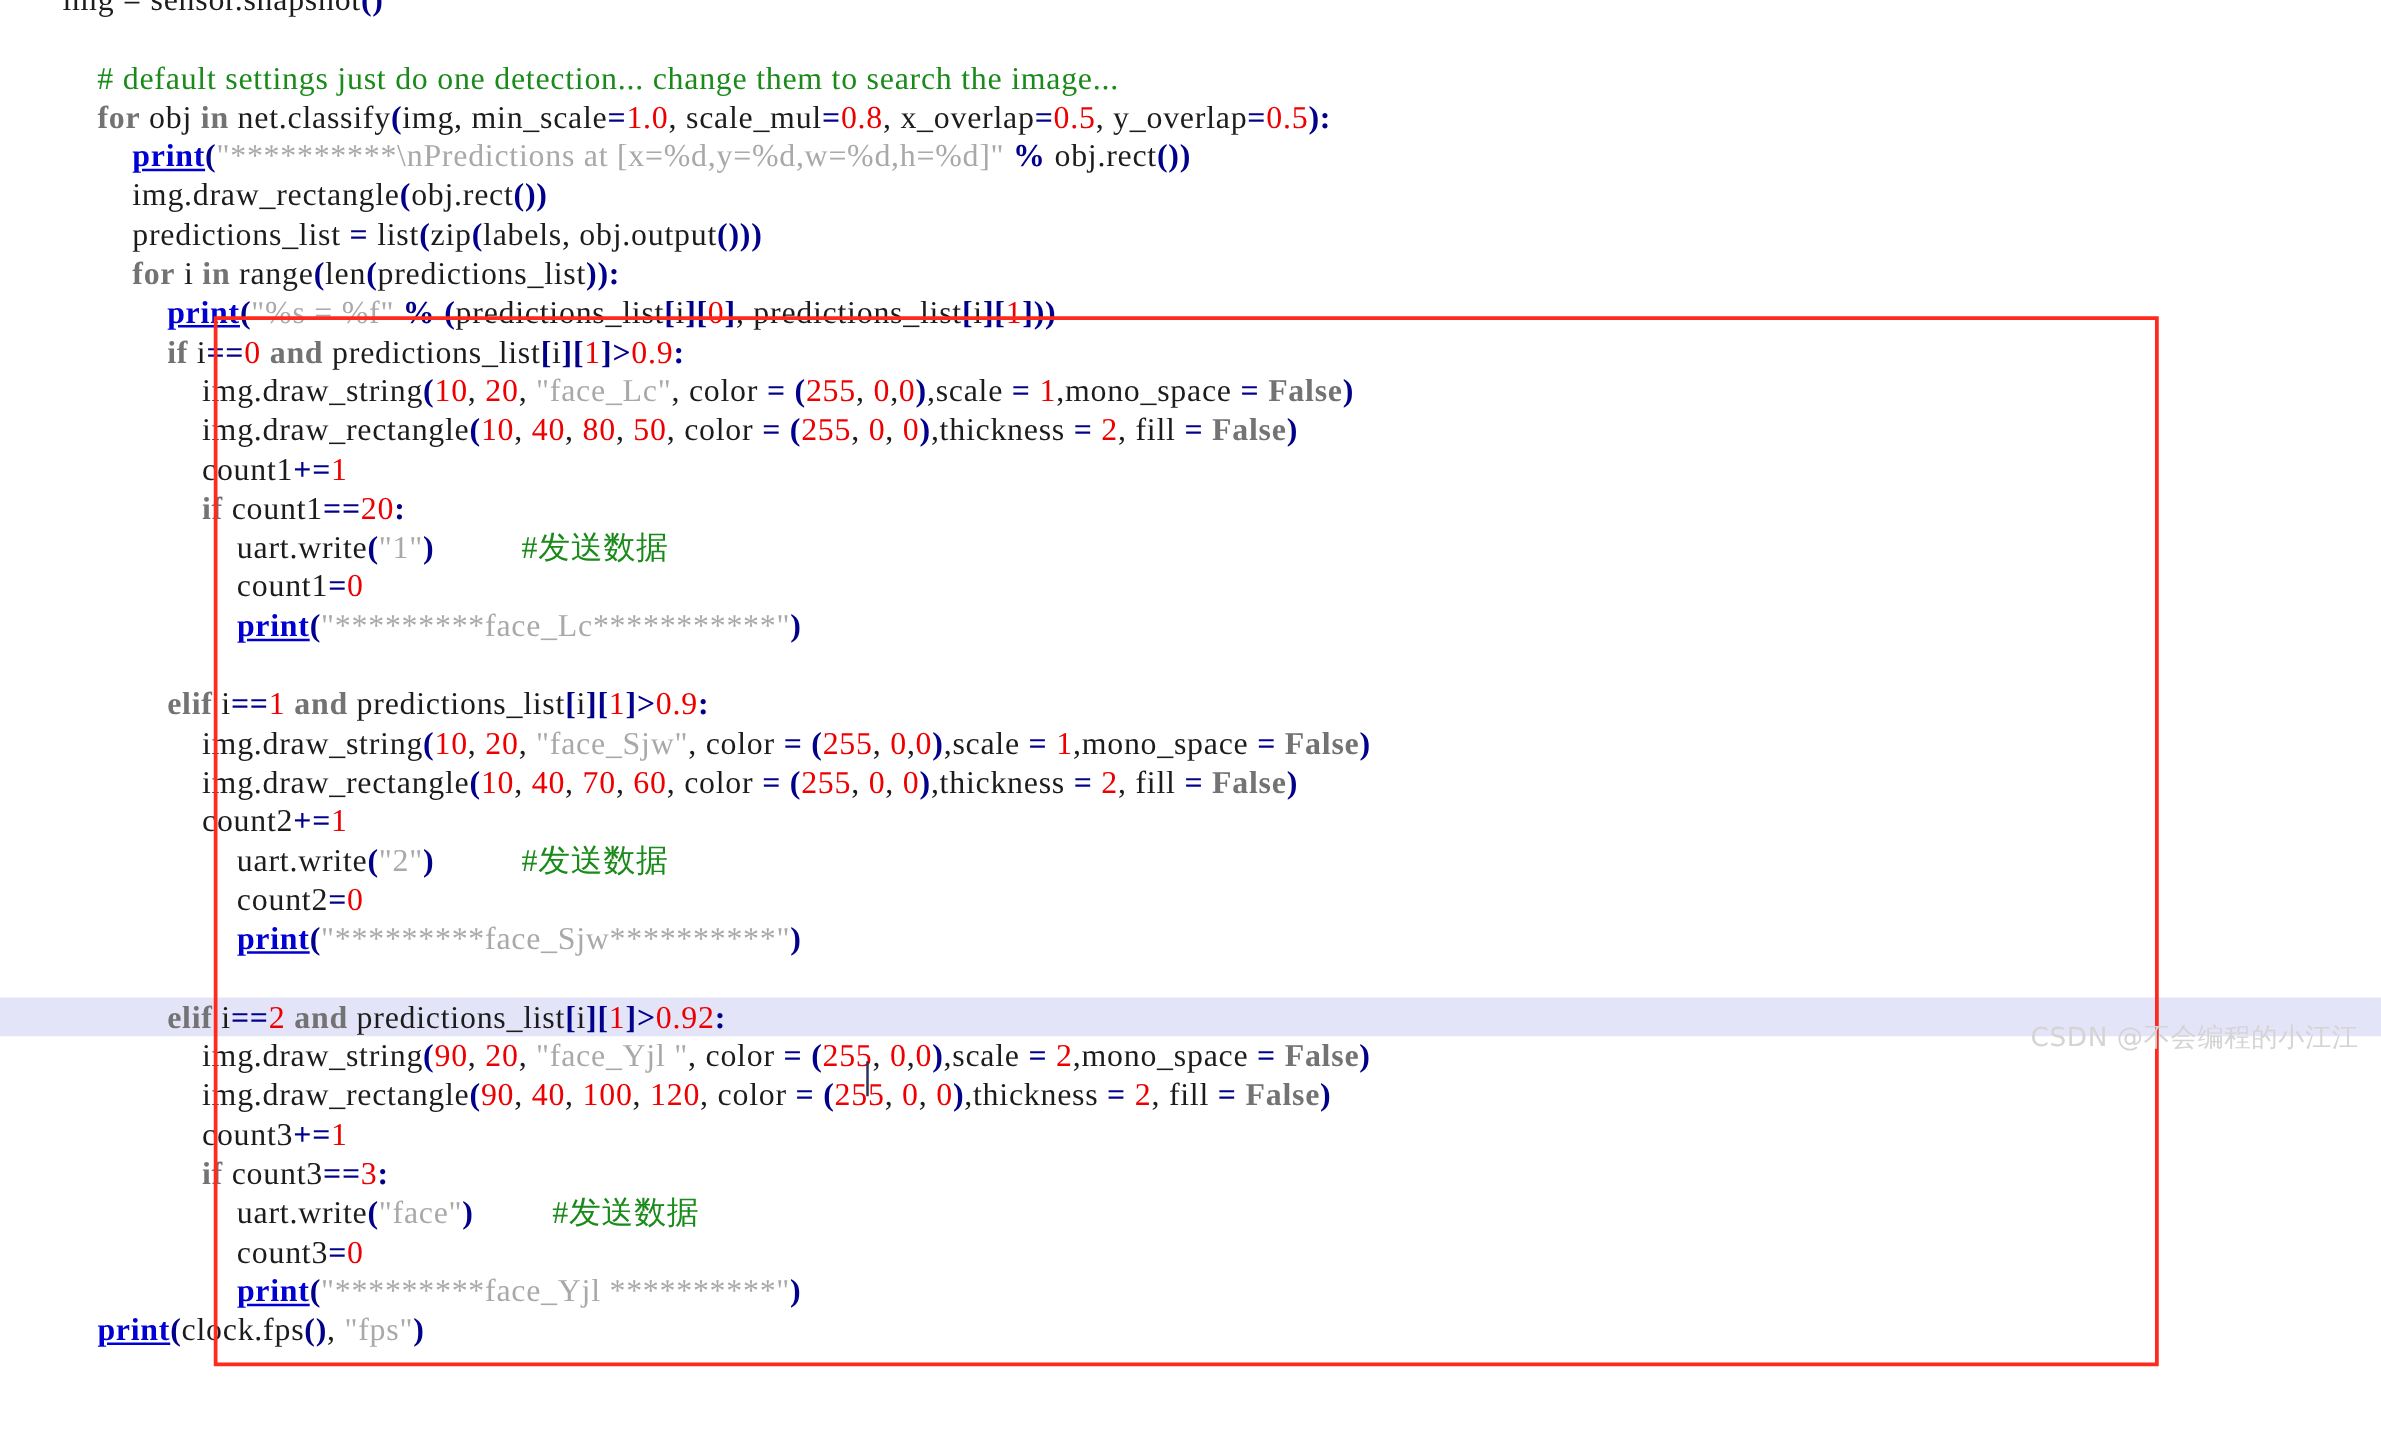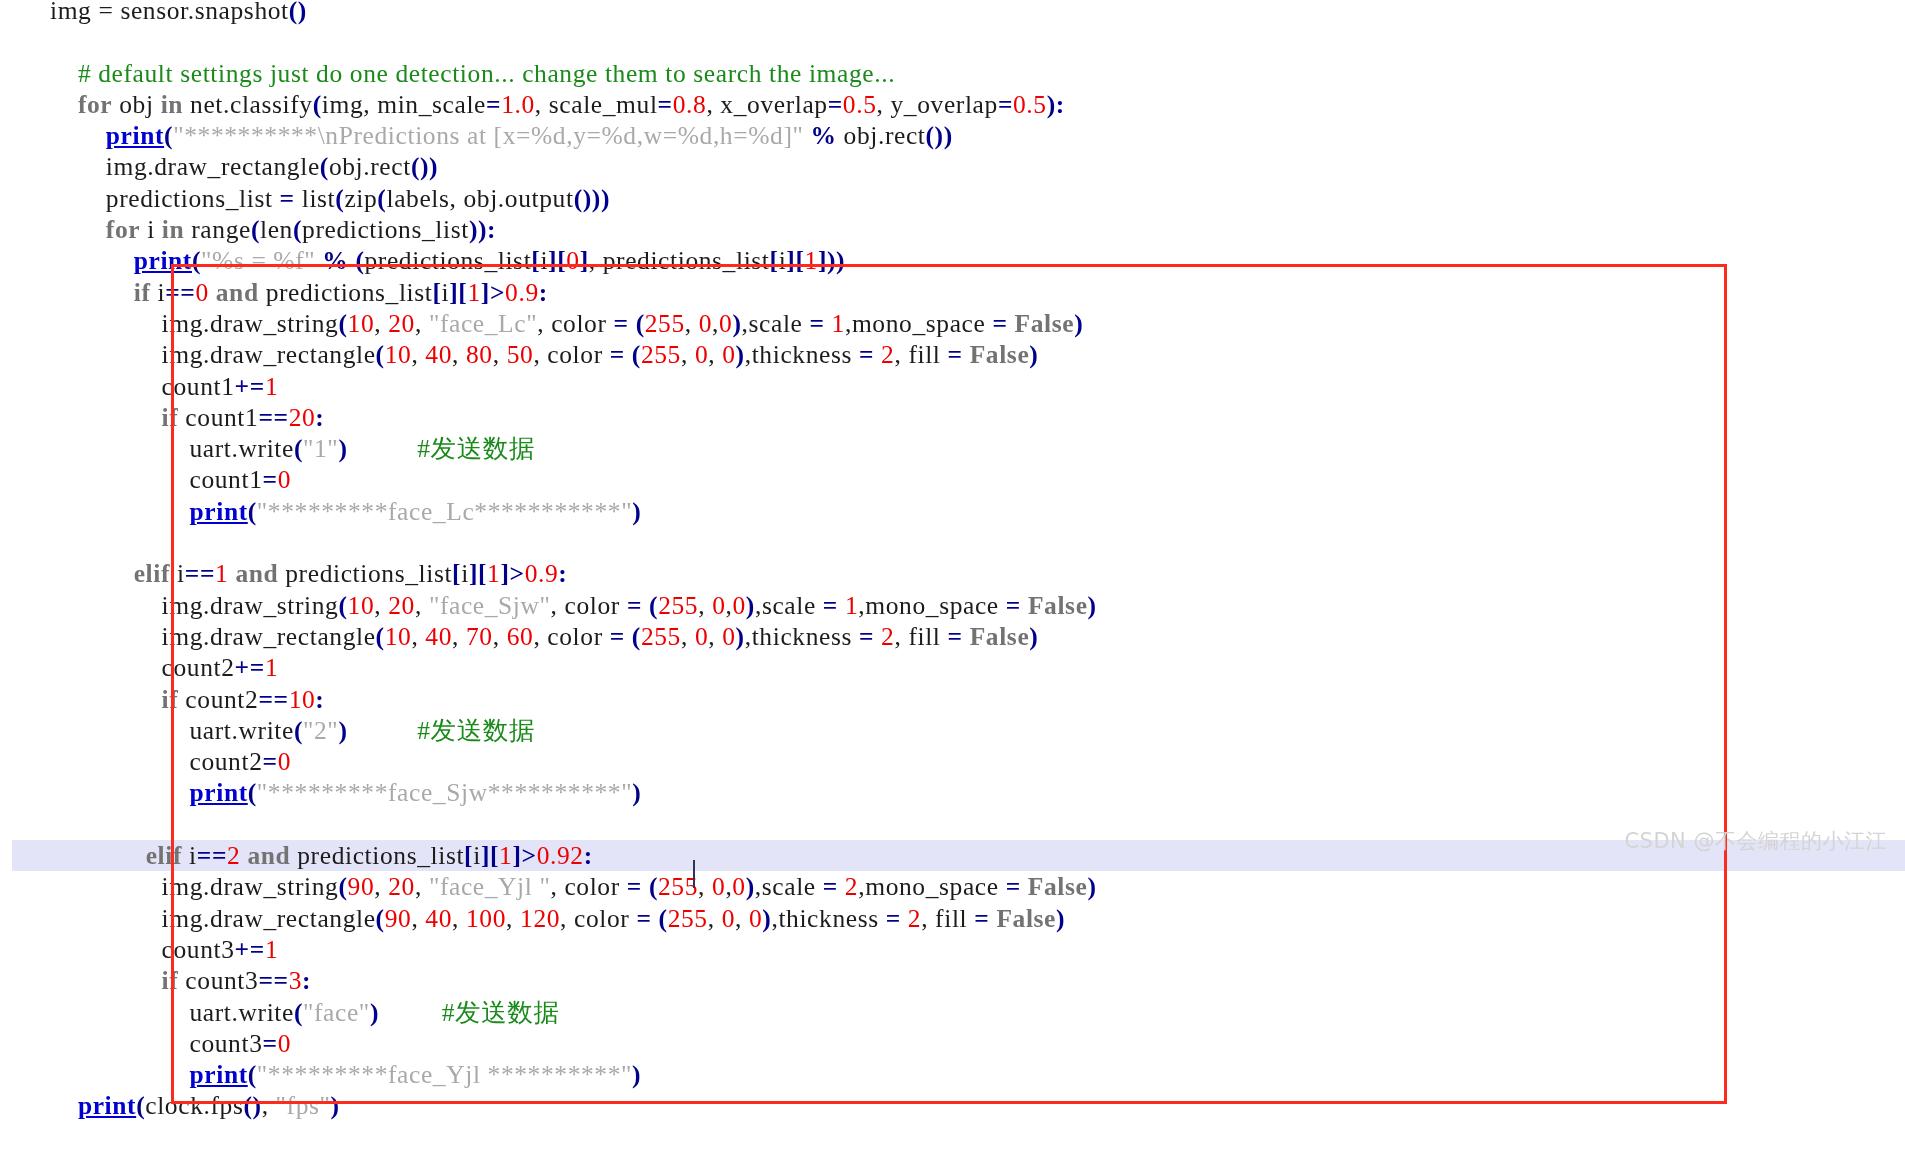--- a/index.html
+++ b/index.html
@@ -11,21 +11,21 @@
   body {
     width: 1905px;
     height: 1151px;
     position: relative;
     overflow: hidden;
     font-family: "Liberation Serif", "DejaVu Serif", serif;
   }
 
   #editor {
     position: absolute;
-    left: 0; top: 11px;
+    left: 0; top: 0;
     width: 1905px;
     height: 856px;
     background: #ffffff;
   }
 
   
   #code {
     position: absolute;
     left: 0;
     top: -16px;          
@@ -41,21 +41,20 @@
     font-size: 25.5px;
     letter-spacing: 0.6px;
     color: #000000;
   }
   .line .ln-inner {
     display: block;
     padding-left: 50px;
   }
   .line.hl {
     background: #e4e4f8;
-    margin-left: 12px;
   }
 
   
   .kw      { color: #737373; font-weight: bold; }
   .fn      { color: #0000d2; font-weight: bold; text-decoration: underline; }
   .num     { color: #ee0000; }
   .str     { color: #a9a9a9; }
   .com     { color: #1a8a1a; }
   .punc    { color: #00008b; font-weight: bold; }
   .op      { color: #00008b; font-weight: bold; }
@@ -141,21 +140,20 @@
     <div class="line"><span class="ln-inner">&nbsp;</span></div>
 
     <div class="line"><span class="ln-inner"><span class="plain">            </span><span class="kw">elif</span><span class="plain"> i</span><span class="op">==</span><span class="num">1</span><span class="plain"> </span><span class="kw">and</span><span class="plain"> predictions_list</span><span class="punc">[</span><span class="plain">i</span><span class="punc">][</span><span class="num">1</span><span class="punc">]</span><span class="op">&gt;</span><span class="num">0.9</span><span class="punc">:</span></span></div>
 
     <div class="line"><span class="ln-inner"><span class="plain">                img.draw_string</span><span class="punc">(</span><span class="num">10</span><span class="plain">, </span><span class="num">20</span><span class="plain">, </span><span class="str">"face_Sjw"</span><span class="plain">, color </span><span class="op">=</span><span class="plain"> </span><span class="punc">(</span><span class="num">255</span><span class="plain">, </span><span class="num">0</span><span class="plain">,</span><span class="num">0</span><span class="punc">)</span><span class="plain">,scale </span><span class="op">=</span><span class="plain"> </span><span class="num">1</span><span class="plain">,mono_space </span><span class="op">=</span><span class="plain"> </span><span class="kw">False</span><span class="punc">)</span></span></div>
 
     <div class="line"><span class="ln-inner"><span class="plain">                img.draw_rectangle</span><span class="punc">(</span><span class="num">10</span><span class="plain">, </span><span class="num">40</span><span class="plain">, </span><span class="num">70</span><span class="plain">, </span><span class="num">60</span><span class="plain">, color </span><span class="op">=</span><span class="plain"> </span><span class="punc">(</span><span class="num">255</span><span class="plain">, </span><span class="num">0</span><span class="plain">, </span><span class="num">0</span><span class="punc">)</span><span class="plain">,thickness </span><span class="op">=</span><span class="plain"> </span><span class="num">2</span><span class="plain">, fill </span><span class="op">=</span><span class="plain"> </span><span class="kw">False</span><span class="punc">)</span></span></div>
 
     <div class="line"><span class="ln-inner"><span class="plain">                count2</span><span class="op">+=</span><span class="num">1</span></span></div>
 
-    <div class="line"><span class="ln-inner"><span class="plain">                </span><span class="kw">if</span><span class="plain"> count2</span><span class="op">==</span><span class="num">10</span><span class="punc">:</span></span></div>
 
     <div class="line"><span class="ln-inner"><span class="plain">                    uart.write</span><span class="punc">(</span><span class="str">"2"</span><span class="punc">)</span><span class="plain">          </span><span class="com">#发送数据</span></span></div>
 
     <div class="line"><span class="ln-inner"><span class="plain">                    count2</span><span class="op">=</span><span class="num">0</span></span></div>
 
     <div class="line"><span class="ln-inner"><span class="plain">                    </span><span class="fn">print</span><span class="punc">(</span><span class="str">"*********face_Sjw**********"</span><span class="punc">)</span></span></div>
 
     <div class="line"><span class="ln-inner">&nbsp;</span></div>
 
     <div class="line hl"><span class="ln-inner"><span class="plain">            </span><span class="kw">elif</span><span class="plain"> i</span><span class="op">==</span><span class="num">2</span><span class="plain"> </span><span class="kw">and</span><span class="plain"> predictions_list</span><span class="punc">[</span><span class="plain">i</span><span class="punc">][</span><span class="num">1</span><span class="punc">]</span><span class="op">&gt;</span><span class="num">0.92</span><span class="punc">:</span></span></div>

